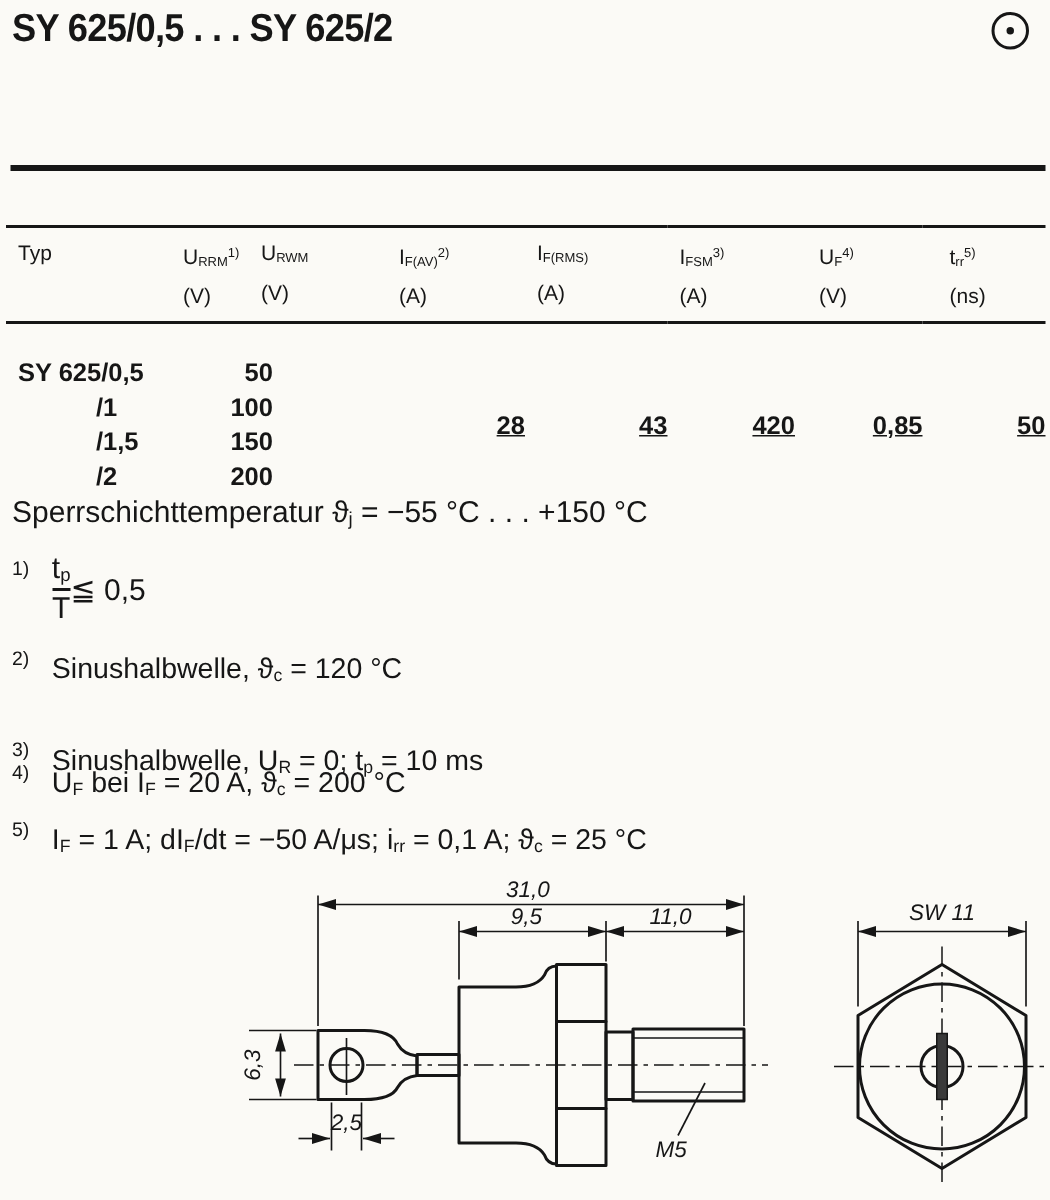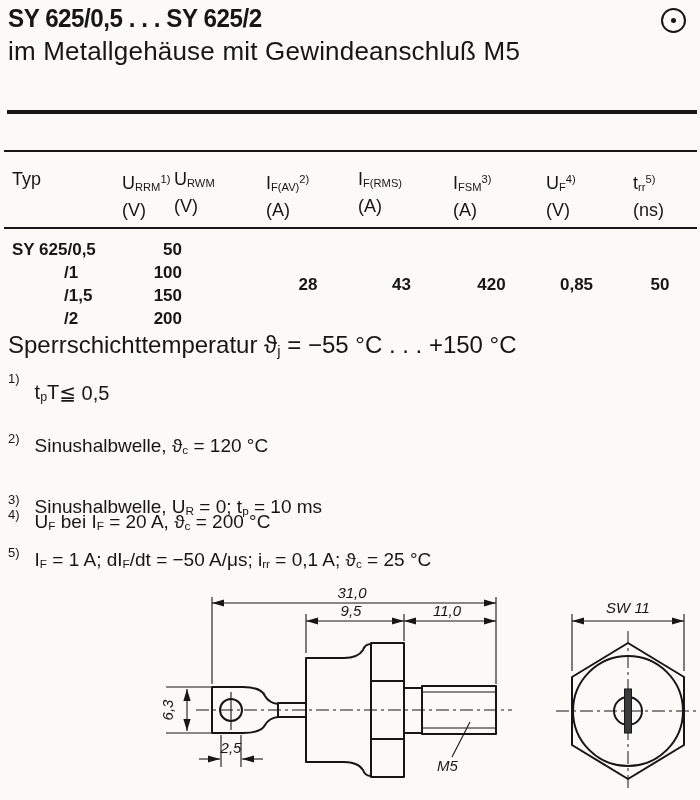--- a/index.html
+++ b/index.html
@@ -24,47 +24,47 @@
   .subtitle{left:8px;top:36px;font-size:26px;line-height:31px;letter-spacing:0.2px;}
   .rule-thick{left:7px;top:110px;width:690px;height:4px;background:#161616;}
 
   
   table.ratings{
     position:absolute;left:4px;top:150px;width:693px;
     border-collapse:collapse;table-layout:fixed;
   }
   .ratings th{
     border-top:2.5px solid #161616;border-bottom:2.5px solid #161616;
-    font-weight:normal;text-align:left;font-size:18px;
-    padding:17px 0 6px 8px;vertical-align:top;white-space:nowrap;
+    font-weight:normal;text-align:left;font-size:14px;
+    padding:6px 0 6px 8px;vertical-align:top;white-space:nowrap;
   }
   .ratings th:nth-child(3){padding-left:4px;margin-left:40px;}
   .ratings th:nth-child(7){padding-left:16px;}
   .ratings th:nth-child(8){padding-left:18px;}
   .hl{line-height:21px;}
   .hu{line-height:21px;margin-top:2px;}
   .ratings td{
     font-size:17px;font-weight:bold;height:23px;line-height:23px;
     padding:0 0 0 8px;vertical-align:middle;white-space:nowrap;
   }
-  .ratings tbody tr:first-child td{padding-top:9px;margin-top:12px;}
+  .ratings tbody tr:first-child td{padding-top:21px;margin-top:12px;}
   td.vcell{text-align:right;padding-right:76px;padding-left:0;}
   td.typ-indent{padding-left:60px;}
-  td.shared{text-align:center;vertical-align:middle;}
+  td.shared{text-align:right;vertical-align:middle;text-decoration:underline;}
 
   .sub{font-size:.62em;vertical-align:-0.18em;letter-spacing:0;}
   .sup{font-size:.62em;vertical-align:0.55em;}
 
   
-  .junction{left:8px;top:331px;font-size:24px;white-space:nowrap;}
+  .junction{left:8px;top:331px;font-size:20px;white-space:nowrap;}
   .footnote{left:8px;font-size:19px;white-space:nowrap;}
   .fn-marker{font-size:13px;vertical-align:9px;margin-right:15px;}
   .fn1{top:364px;height:58px;display:flex;align-items:center;font-size:20px;}
   .fn1 .fn-marker{align-self:flex-start;margin-top:7px;}
-  .frac{display:inline-flex;flex-direction:row;align-items:center;line-height:1.05;}
+  .frac{display:inline-flex;flex-direction:column;align-items:center;line-height:1.05;}
   .frac-bar{display:block;align-self:stretch;height:2.5px;background:#161616;margin:2px 0;}
   .fn1-cond{}
   .fn2{top:431px;}.fn3{top:492px;}.fn4{top:507px;}.fn5{top:545px;}
 
   
   svg.drawing{position:absolute;left:0;top:578px;width:700px;height:222px;}
   .outline{stroke:#161616;stroke-width:2;fill:none;stroke-linejoin:round;stroke-linecap:round;}
   .thin{stroke:#161616;stroke-width:1.1;fill:none;}
   .cl{stroke:#161616;stroke-width:1;fill:none;stroke-dasharray:13 4 3 4;}
   .dimtext{
@@ -73,21 +73,20 @@
   }
 </style>
 </head>
 <body>
 
 <div class="abs title">SY 625/0,5 . . . SY 625/2</div>
 <div class="abs corner">
   <span class="dot"></span>
 </div>
 <div class="abs subtitle">
-  <div>im Metallgehäuse mit Gewindeanschluß M5</div>
 </div>
 <div class="abs rule-thick"></div>
 
 <table class="ratings">
   <colgroup>
     <col style="width:110px">
       <col style="width:56px">
       <col style="width:88px">
       <col style="width:92px">
     <col style="width:95px">

